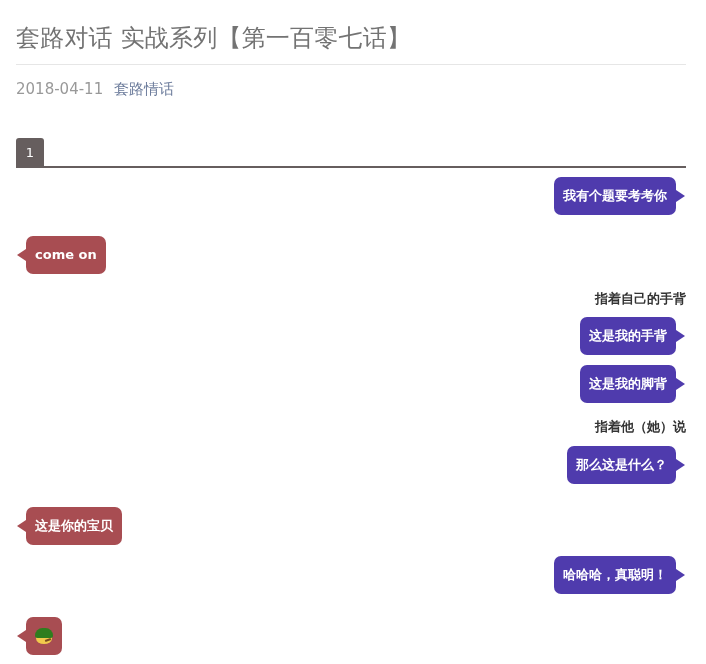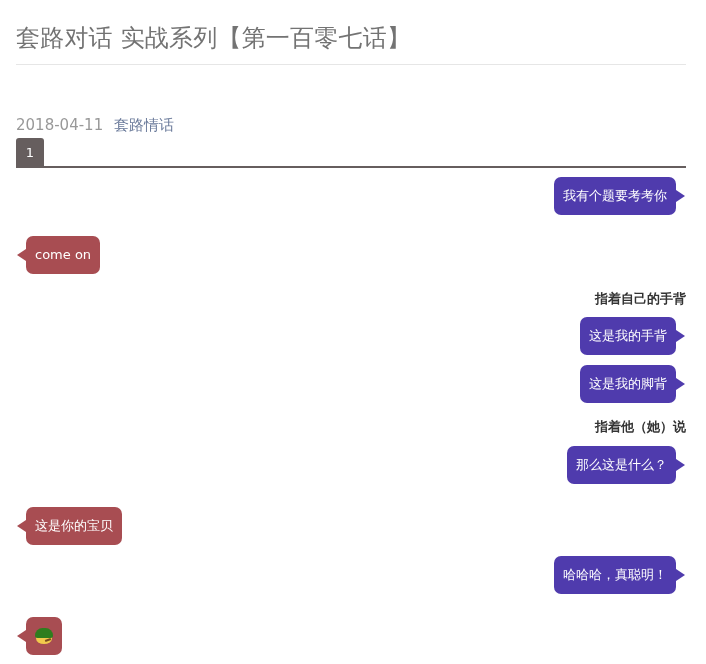--- a/index.html
+++ b/index.html
@@ -1,24 +1,24 @@
 <!DOCTYPE html>
 <html><head>
 <meta charset="utf-8">
 <style>
   html, body { margin: 0; padding: 0; background: #ffffff; }
   body { width: 706px; height: 664px; overflow: hidden; font-family: "DejaVu Sans", "Liberation Sans", sans-serif; position: relative; }
   .wrap { position: absolute; left: 16px; top: 0; width: 670px; }
   .title { position: absolute; left: 0; top: 22px; font-size: 24px; color: #737373; white-space: nowrap; letter-spacing: 0.2px; }
   .title-rule { position: absolute; left: 0; top: 64px; width: 670px; height: 1px; background: #e6e6e6; }
-  .meta { position: absolute; left: 0; top: 80px; font-size: 15px; color: #999999; white-space: nowrap; margin-top: 36px; }
+  .meta { position: absolute; left: 0; top: 80px; font-size: 15px; color: #999999; white-space: nowrap; }
   .meta .cat { color: #6a7a9a; margin-left: 6px; cursor: pointer; }
   .page-tab { position: absolute; left: 0; top: 138px; width: 28px; height: 29px; background: #665e5e; color: #fff; font-size: 13px; line-height: 30px; text-align: center; border-radius: 3px 3px 0 0; }
   .page-rule { position: absolute; left: 0; top: 166px; width: 670px; height: 2px; background: #665e5e; }
-  .bubble { position: absolute; height: 38px; line-height: 38px; padding: 0 9px; color: #ffffff; font-size: 13px; border-radius: 7px; white-space: nowrap; box-sizing: border-box; }
+  .bubble { position: absolute; height: 38px; line-height: 38px; padding: 0 9px; color: #ffffff; font-size: 13px; border-radius: 7px; white-space: nowrap; box-sizing: border-box; font-weight: bold; }
   .bubble.right { background: #4f3bad; }
   .bubble.left { background: #a84d52; }
   .bubble.right::after { content: ""; position: absolute; right: -9px; top: 13px; border-left: 9px solid #4f3bad; border-top: 6px solid transparent; border-bottom: 6px solid transparent; }
   .bubble.left::before { content: ""; position: absolute; left: -9px; top: 13px; border-right: 9px solid #a84d52; border-top: 6px solid transparent; border-bottom: 6px solid transparent; }
   .narr { position: absolute; right: 0; font-size: 13px; font-weight: bold; color: #333333; white-space: nowrap; margin-left: 26px; }
   .emoji { display: inline-block; width: 18px; height: 16px; position: relative; vertical-align: middle; top: -1px; }
   .emoji .face { position: absolute; left: 1px; top: 5px; width: 16px; height: 11px; background: #f2c94c; border-radius: 50%; }
   .emoji .shell { position: absolute; left: 0; top: 0; width: 18px; height: 10px; background: #2f7d1e; border-radius: 9px 9px 3px 3px; }
   .emoji .mouth { position: absolute; left: 10px; top: 11px; width: 6px; height: 2px; background: #7a4a1e; transform: rotate(-20deg); }
 </style>

